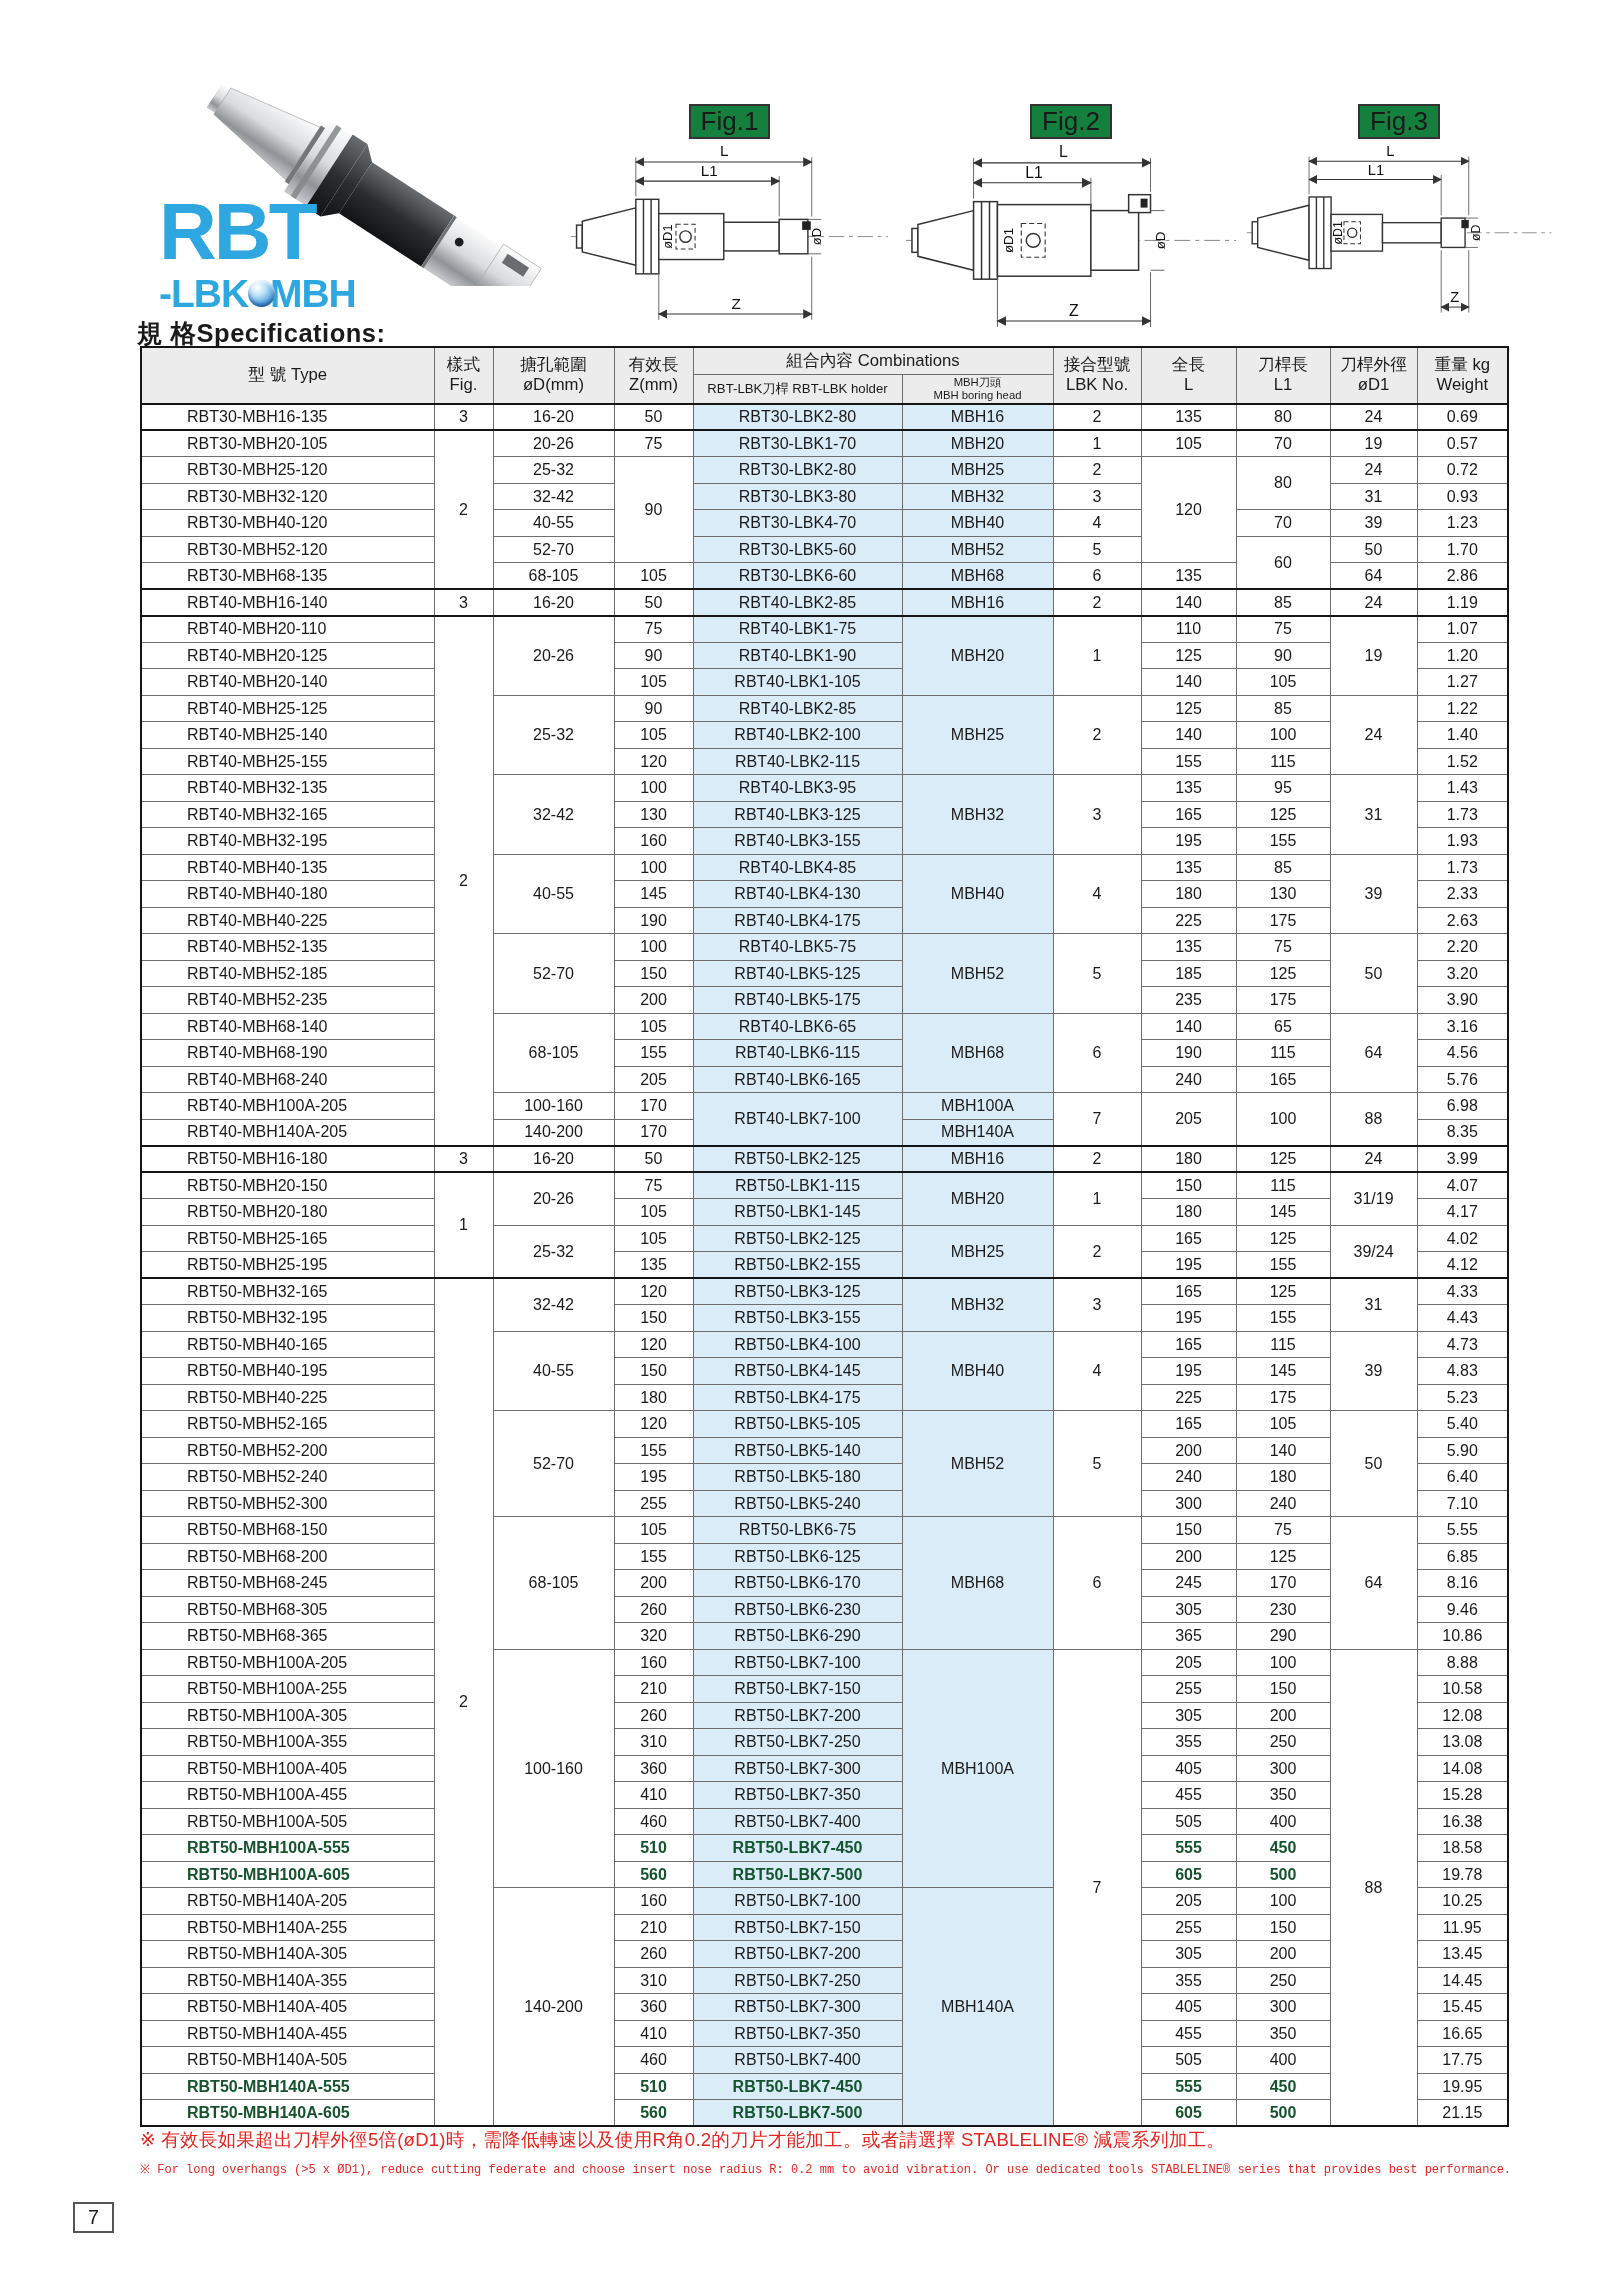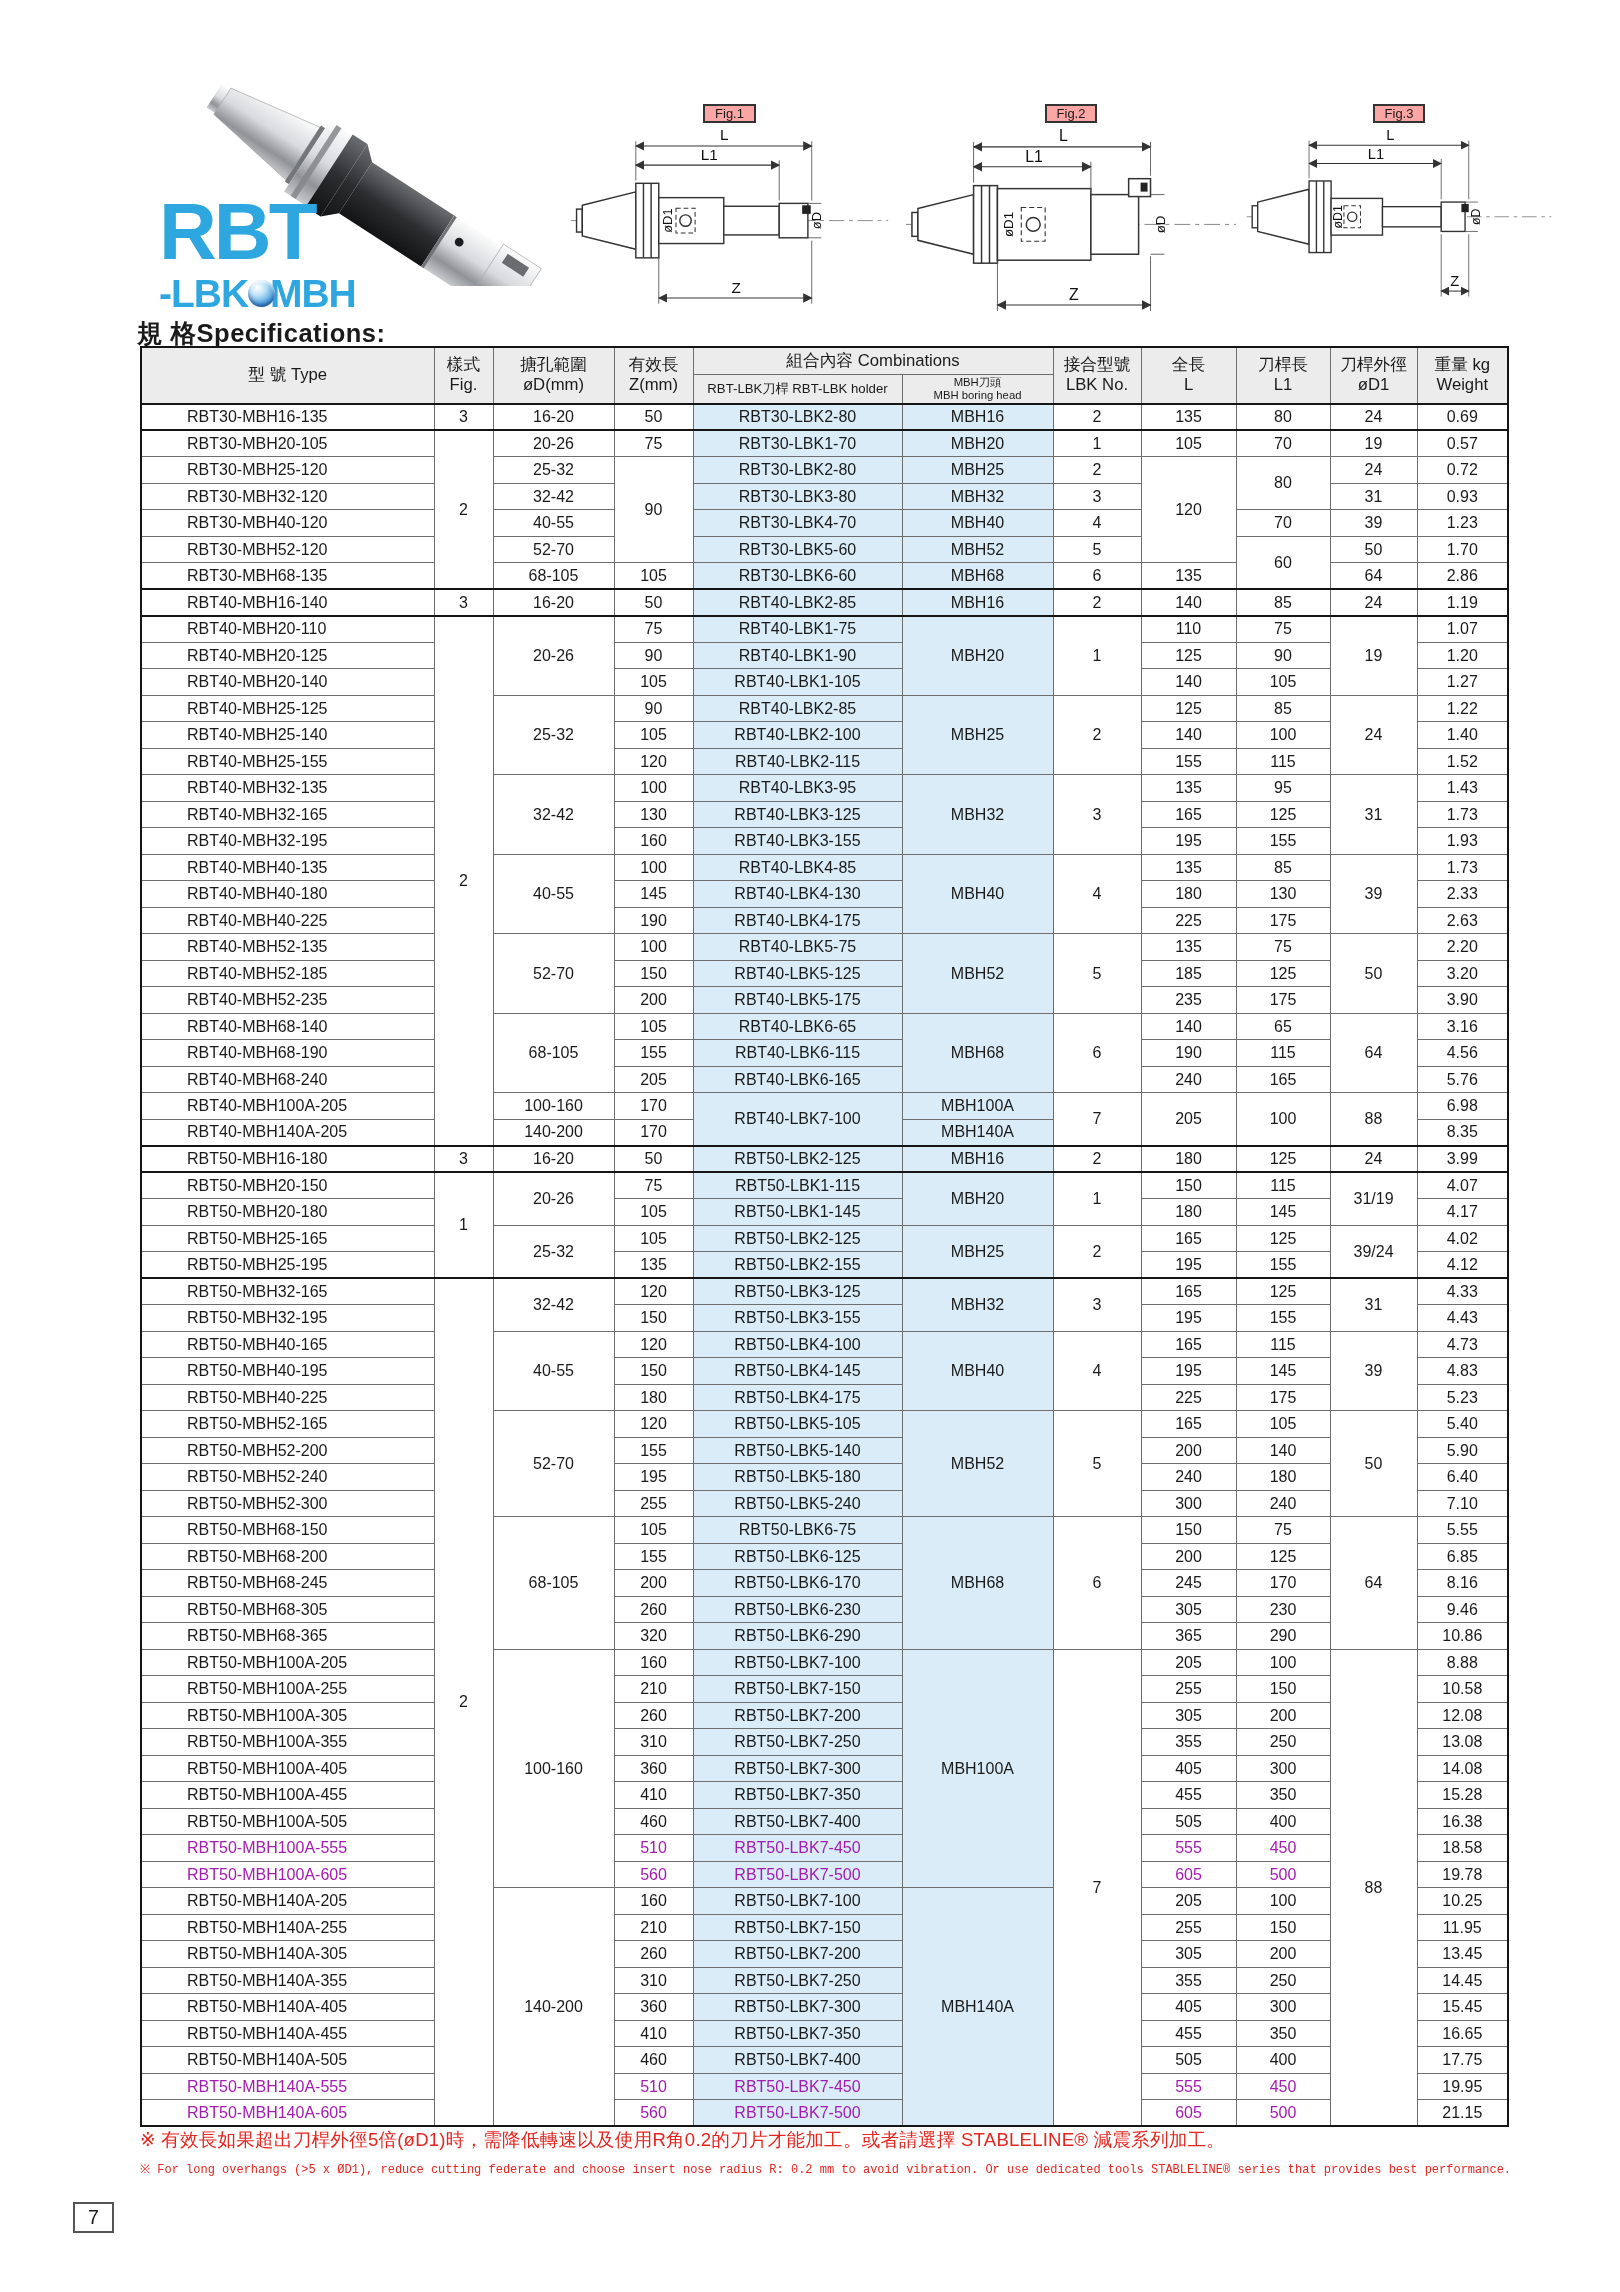--- a/index.html
+++ b/index.html
@@ -12,21 +12,21 @@
   .logo .main{font-size:80px;font-weight:800;letter-spacing:-2.9px;line-height:1;}
   .logo .suffix{font-size:39px;font-weight:800;letter-spacing:-1px;margin-left:21px;}
   .spec-heading{left:137px;top:280px;display:flex;align-items:center;gap:8.8px;z-index:3;}
   .spec-heading .txt{font-size:25.5px;font-weight:bold;letter-spacing:0.5px;}
   .sphere{width:27.4px;height:27.4px;border-radius:50%;
           background:radial-gradient(circle at 35% 28%,#ffffff 0%,#bfe3f8 30%,#5aa8e0 62%,#1d5fae 100%);
           box-shadow:inset 0 -2.9px 3.9px rgba(10,50,120,.55), inset 0 2px 2.9px rgba(255,255,255,.9);}
 
   
   .figblock{top:104px;display:flex;flex-direction:column;align-items:center;z-index:1;}
-  .figlabel{border:2px solid #333;padding:0px 9.8px;font-size:13px;background:#fca5a5;margin-bottom:2px;}
+  .figlabel{border:2px solid #333;padding:0px 9.8px;font-size:26px;background:#15803d;margin-bottom:2px;}
   .fig-svg{width:100%;height:auto;}
   .fig-svg .sh{fill:none;stroke:#333;stroke-width:1.5;}
   .fig-svg .shf{fill:#fff;stroke:#333;stroke-width:1.5;}
   .fig-svg .dash{fill:none;stroke:#333;stroke-width:1.1;stroke-dasharray:5 3;}
   .fig-svg .cl{stroke:#888;stroke-width:1;stroke-dasharray:16 5 4 5;}
   .fig-svg .dim{stroke:#333;stroke-width:1.1;fill:none;}
   .fig-svg .ext{stroke:#555;stroke-width:0.9;fill:none;}
   .fig-svg text{font-family:"Liberation Sans","DejaVu Sans",sans-serif;font-size:16px;fill:#111;}
   .fig-svg .small{font-size:13.5px;}
 
@@ -38,21 +38,21 @@
                 white-space:pre-line;text-align:center;padding:1px 0;}
   table.spec thead tr:first-child{height:27.4px;}
   table.spec thead tr:last-child{height:24.5px;}
   table.spec th.sub{font-size:13.2px;}
   table.spec th.submbh{font-size:11.3px;line-height:1.15;}
   table.spec th.hb{border-bottom:2.9px solid #151515;}
   table.spec tbody tr{height:26.5px;}
   table.spec td{text-align:center;font-size:16px;padding:0;}
   table.spec td.c-type{text-align:left;padding-left:45px;}
   table.spec td.blue{background:#d9ecf8;}
-  table.spec td.red,table.spec td.c-type.red{color:#a21caf;}
+  table.spec td.red,table.spec td.c-type.red{color:#14532d;font-weight:bold;}
   table.spec td.bb{border-bottom:2.9px solid #151515;}
 
   
   .notes{left:140px;top:2127px;width:1376px;color:#e52620;z-index:2;}
   .note-cn{font-size:18.6px;margin-bottom:8.8px;letter-spacing:0.2px;}
   .note-en{font-size:12px;line-height:1.45;padding-left:25.5px;text-indent:-25.5px;font-family:Liberation Mono, monospace;}
   .pagenum{left:73px;top:2202px;width:37px;height:27.4px;border:2px solid #555;
            font-size:19.6px;text-align:center;line-height:27.4px;background:#fff;}
 </style>
 </head>

